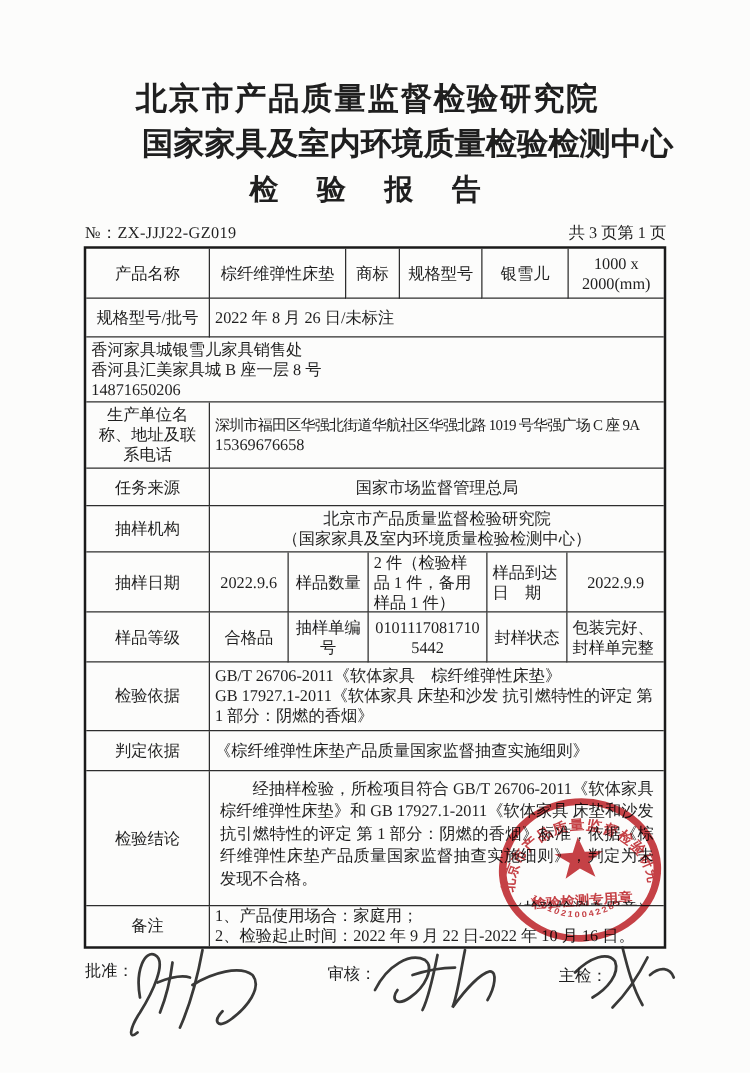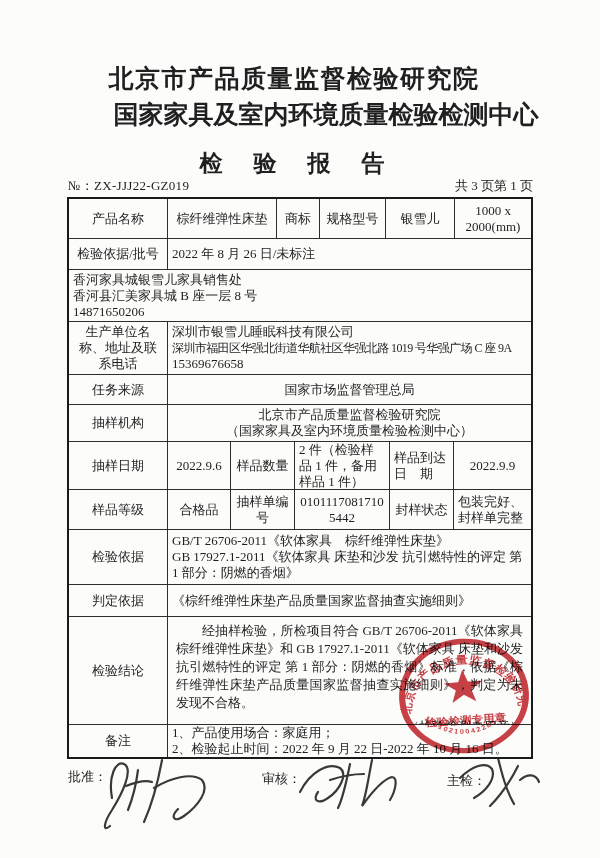--- a/index.html
+++ b/index.html
@@ -5,21 +5,21 @@
   * { margin:0; padding:0; box-sizing:border-box; }
   html,body { width:600px; height:858px; }
   body { background:#fcfcfb; font-family:"Liberation Serif","DejaVu Serif",serif; color:#1f1f1f; overflow:hidden; }
   .page { position:relative; width:588px; height:858px; }
 
   
   .org1 { position:absolute; top:62px; left:0; width:100%; text-align:center;
           font-size:25px; font-weight:bold; letter-spacing:1.5px; }
   .org2 { position:absolute; top:98px; left:0; width:100%; text-align:center;
           font-size:25px; font-weight:bold; letter-spacing:0;margin-left:32px; }
-  .rpt-title { position:absolute; top:148px; left:0; width:100%; text-align:center;
+  .rpt-title { position:absolute; top:136px; left:0; width:100%; text-align:center;
           font-size:23px; font-weight:bold; letter-spacing:4px; }
   .meta { position:absolute; top:177px; left:68px; width:465px; display:flex;
           justify-content:space-between; font-size:13px; }
   .meta .no { letter-spacing:0.3px; }
 
   
   .tbl { position:absolute; left:67px; top:197px; width:466px; border:2px solid #1a1a1a; background:transparent; }
   .row { display:flex; width:100%; }
   .cell { border-right:1px solid #2e2e2e; border-bottom:1px solid #2e2e2e;
           font-size:13px; line-height:16px; display:flex; flex-direction:column;
@@ -78,38 +78,37 @@
     <div class="row h40">
       <div class="cell lbl">产品名称</div>
       <div class="cell w109 ctr">棕纤维弹性床垫</div>
       <div class="cell w43 ctr">商标</div>
       <div class="cell w66 ctr">规格型号</div>
       <div class="cell w69 ctr">银雪儿</div>
       <div class="cell ctr">1000 x 2000(mm)</div>
     </div>
 
     <div class="row h31">
-      <div class="cell lbl">检验依据/批号</div>
+      <div class="cell lbl">规格型号/批号</div>
       <div class="cell lft">2022 年 8 月 26 日/未标注</div>
     </div>
 
     <div class="row h52">
       <div class="cell lft">
         <span>香河家具城银雪儿家具销售处</span>
         <span>香河县汇美家具城 B 座一层 8 号</span>
         <span>14871650206</span>
       </div>
     </div>
 
     <div class="row h53">
       <div class="cell lbl">
         <span>生产单位名称、地址及联系电话</span>
       </div>
       <div class="cell lft">
-        <span>深圳市银雪儿睡眠科技有限公司</span>
         <span class="tight">深圳市福田区华强北街道华航社区华强北路 1019 号华强广场 C 座 9A</span>
         <span>15369676658</span>
       </div>
     </div>
 
     <div class="row h30">
       <div class="cell lbl">任务来源</div>
       <div class="cell ctr">国家市场监督管理总局</div>
     </div>
 

